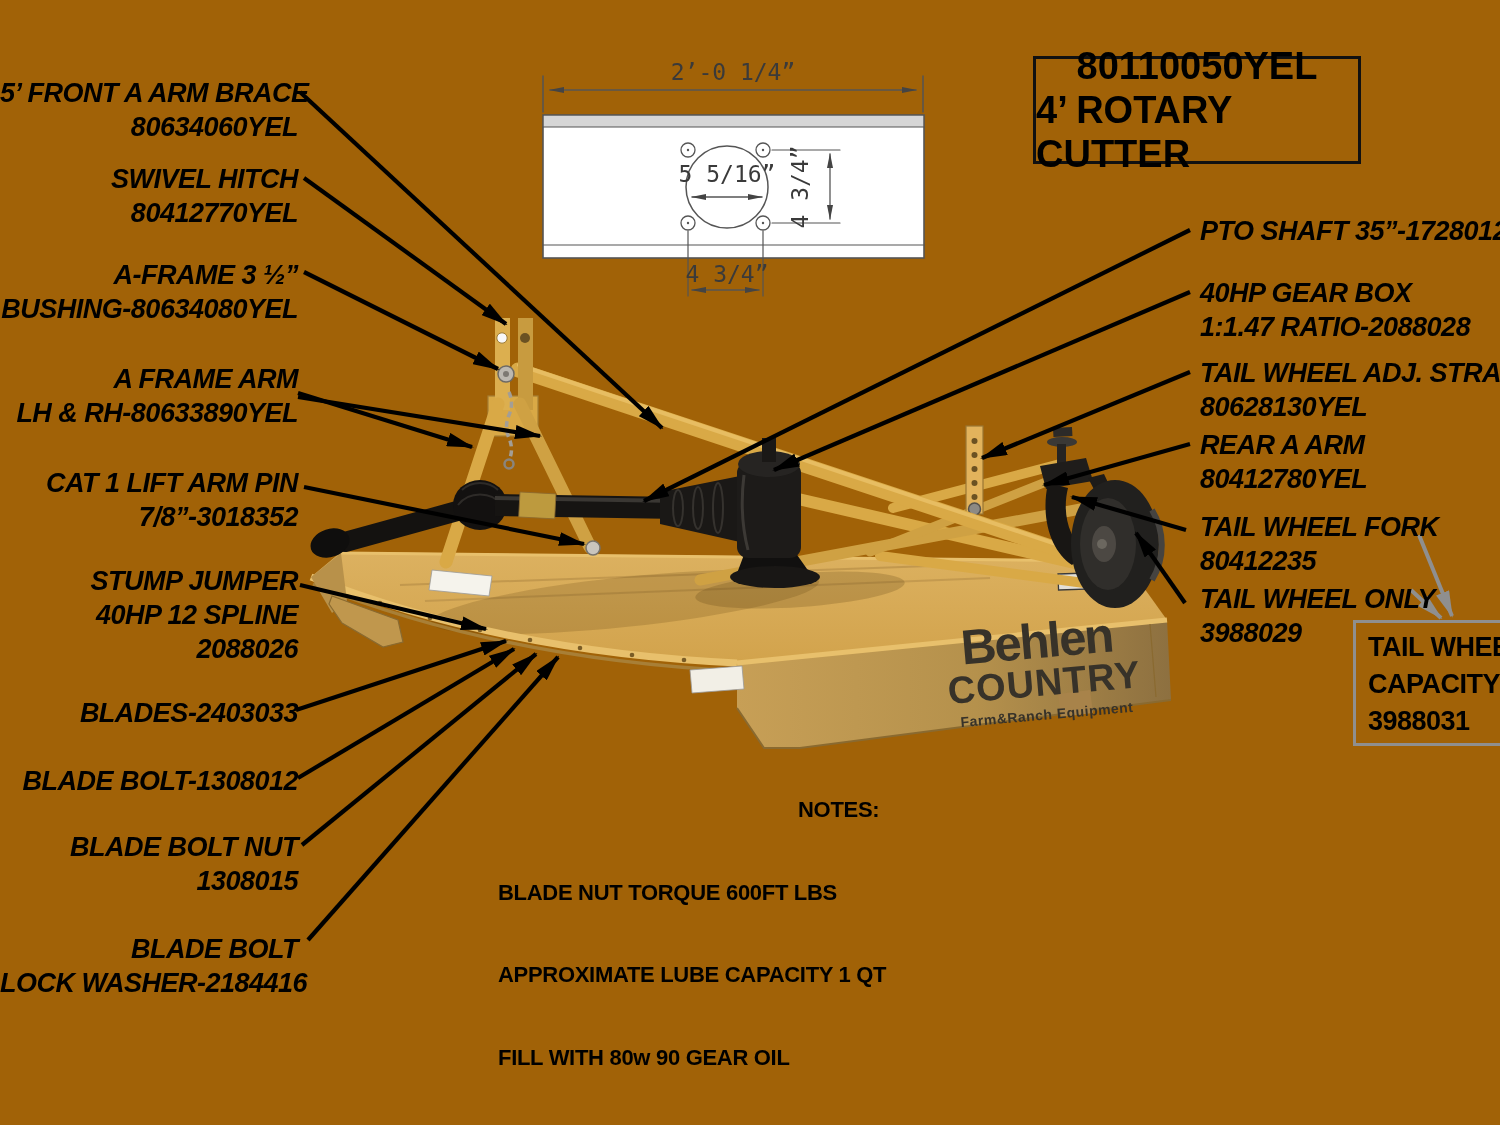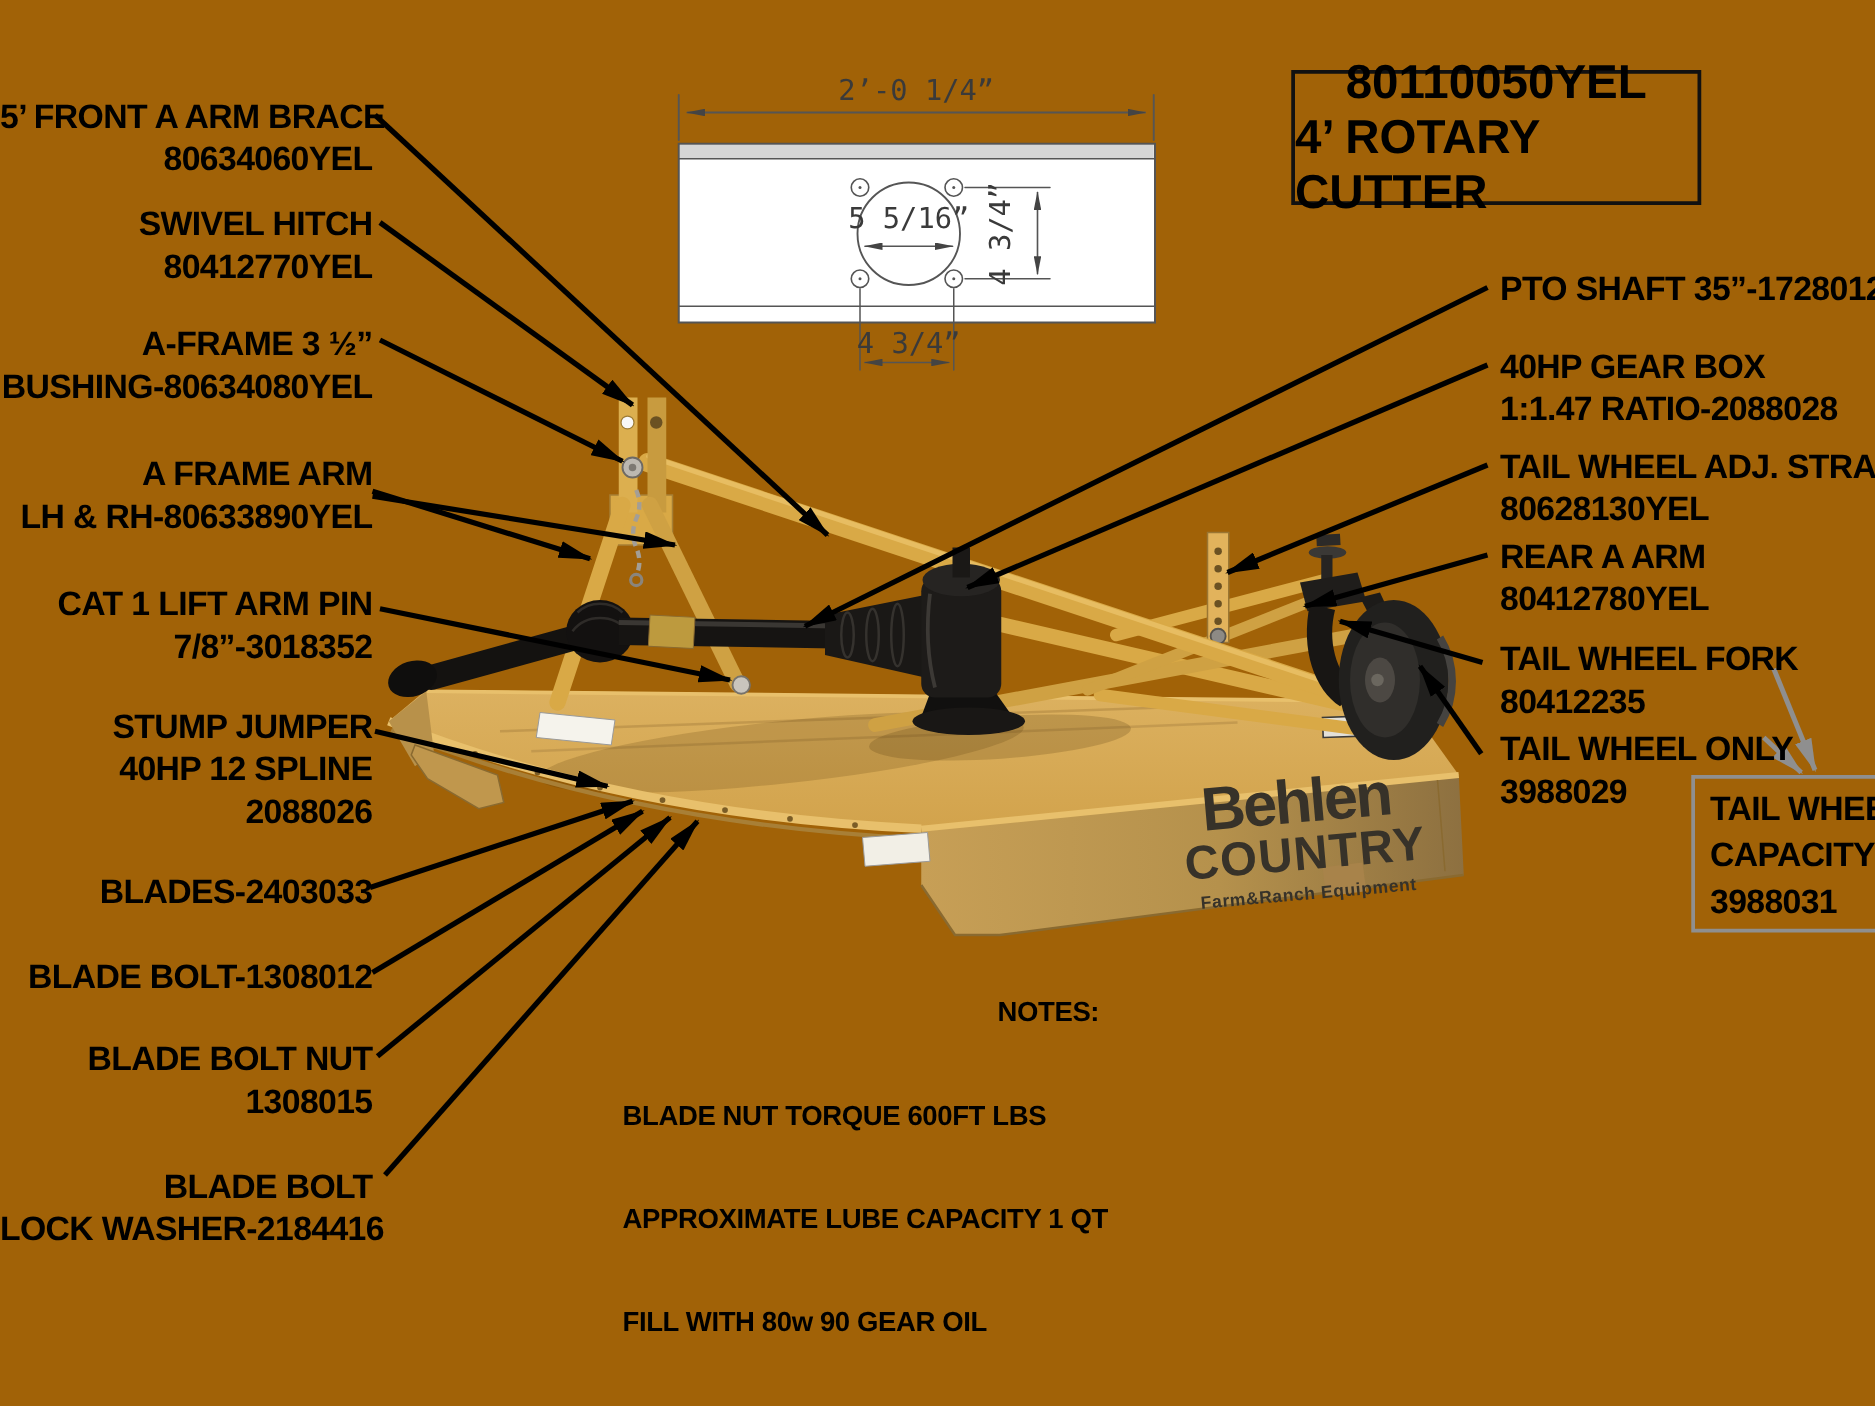--- a/index.html
+++ b/index.html
@@ -1,20 +1,20 @@
 <!DOCTYPE html>
 <html><head>
 <meta charset="utf-8">
 <style>
   html,body{margin:0;padding:0;background:#ffffff;}
   #page{position:relative;width:1500px;height:1125px;background:#a16207;overflow:hidden;
         font-family:"Liberation Sans",sans-serif;}
   #art{position:absolute;left:0;top:0;}
   .lbl{position:absolute;font-weight:bold;font-size:27px;line-height:34px;color:#000;
-       letter-spacing:-0.5px;white-space:nowrap;}
+       letter-spacing:-0.5px;white-space:nowrap;font-style:italic;}
   .lbl span{display:block;}
   .lbl.left{left:0;width:298px;text-align:right;}
   .lbl.right{left:1200px;text-align:left;}
   #title-box{position:absolute;left:1033px;top:56px;width:322px;height:102px;
      border:3px solid #111;display:flex;flex-direction:column;align-items:center;
      justify-content:center;font-weight:bold;font-size:38px;line-height:44px;}
   #assembly-box{position:absolute;left:1319px;top:620px;width:162px;height:114px;
      border:3px solid #8f8f8f;font-weight:bold;font-size:27px;line-height:37px;
      padding:6px 0 0 12px;letter-spacing:-0.5px;margin-left:34px;}
   #notes{position:absolute;left:498px;top:741px;font-weight:bold;font-size:22px;

